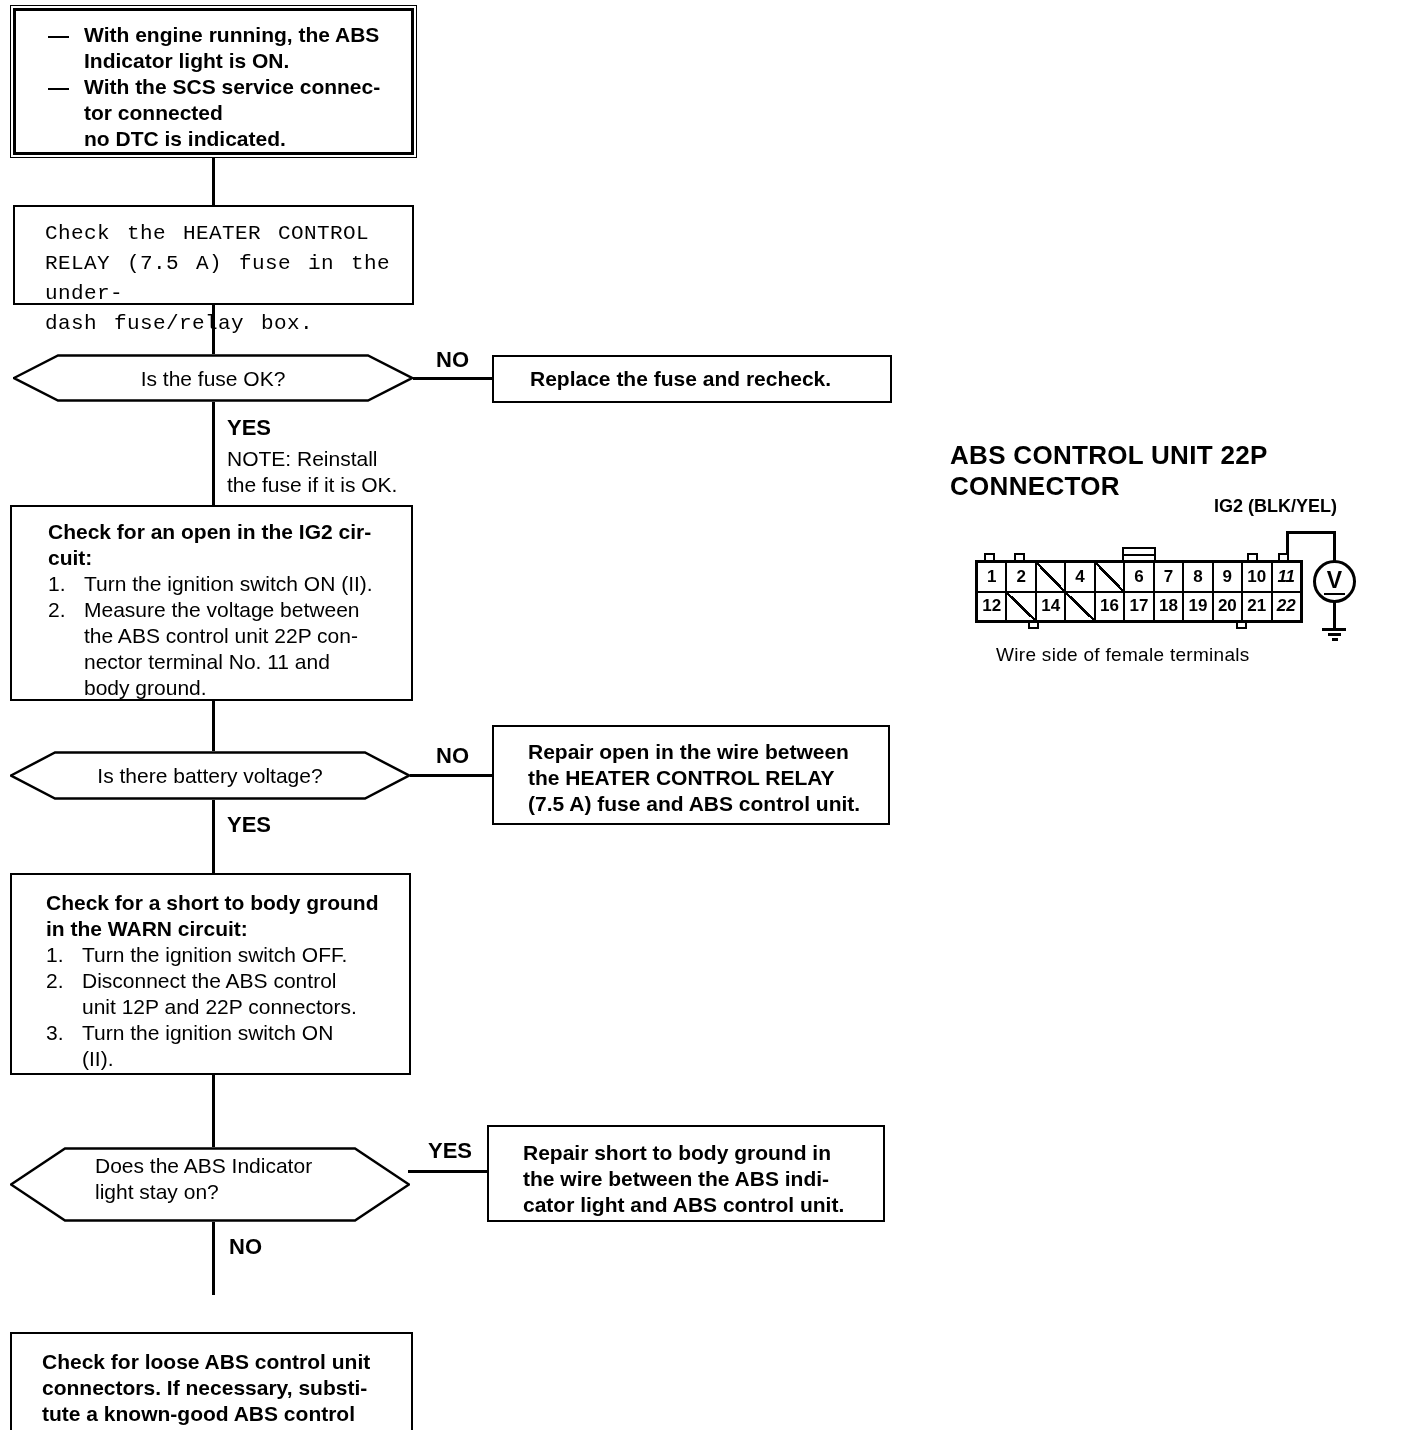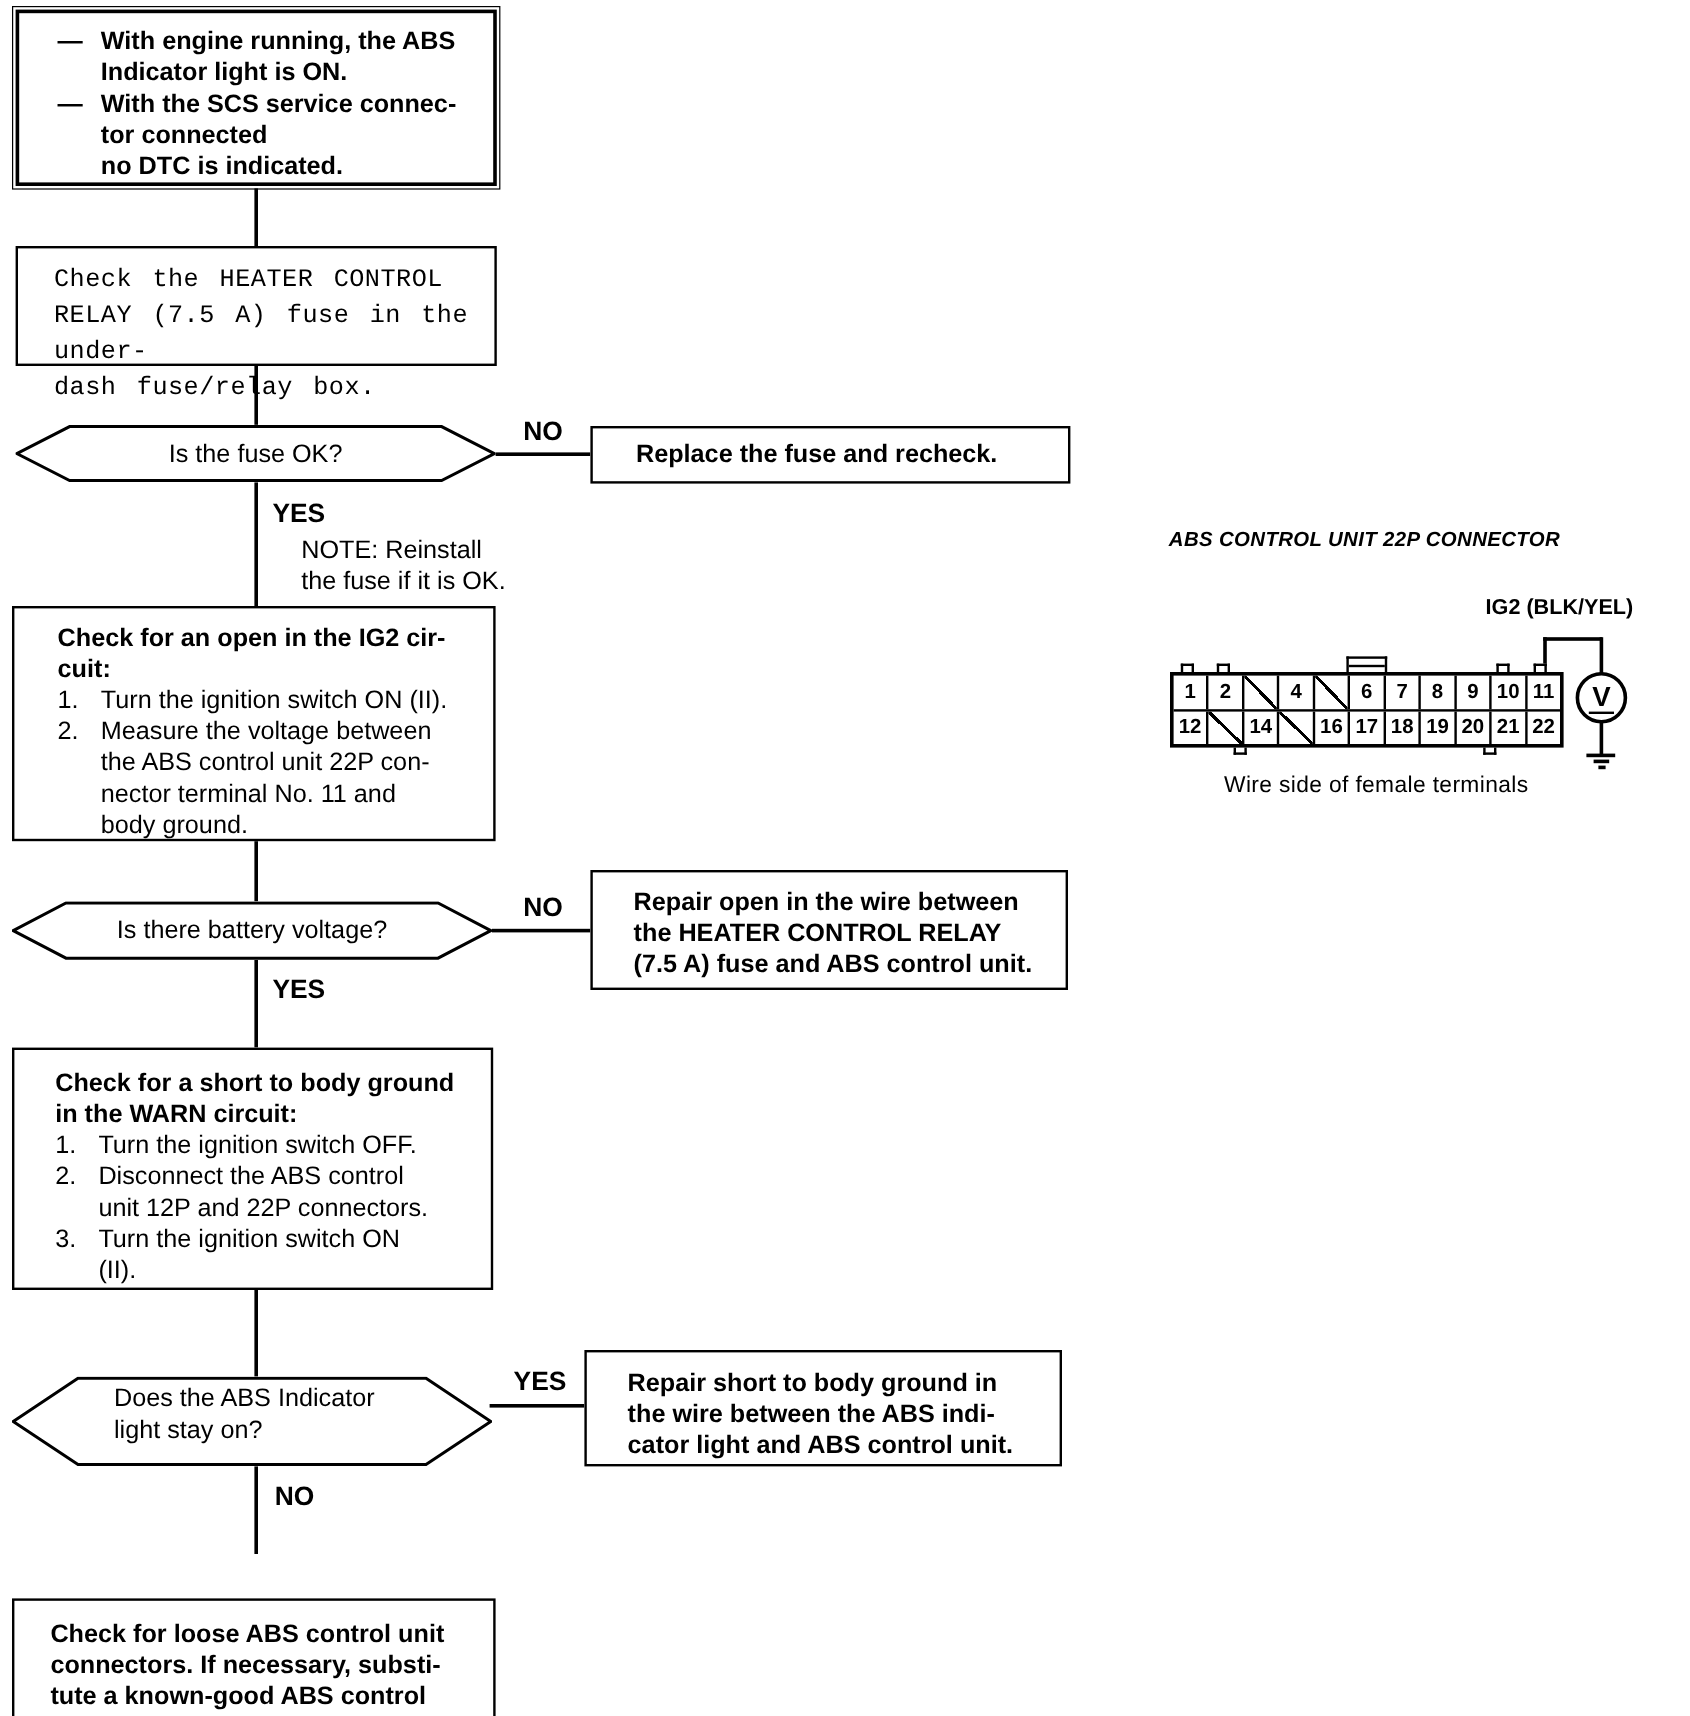--- a/index.html
+++ b/index.html
@@ -1,21 +1,21 @@
 <!DOCTYPE html>
 <html><head>
 <meta charset="utf-8">
 <style>
   html,body{margin:0;padding:0;background:#fff;}
   #page{
     position:relative;width:1408px;height:1430px;background:#fff;
     font-family:"Liberation Sans","DejaVu Sans",sans-serif;
     color:#000;overflow:hidden;
   }
-  .abs{position:absolute;margin-left:24px;}
+  .abs{position:absolute;}
   .pre{white-space:pre-line;}
   .box{
     position:absolute;border:2.5px solid #000;background:#fff;
     font-size:21px;line-height:26px;box-sizing:border-box;
   }
   .dbl{border-width:3px;outline:1.5px solid #000;outline-offset:2px;}
   .bold{font-weight:700;}
   .vline{position:absolute;width:2.5px;background:#000;}
   .hline{position:absolute;height:2.5px;background:#000;}
   .branch-label{position:absolute;font-weight:700;font-size:22px;line-height:22px;}
@@ -34,21 +34,21 @@
   .conn-body{
     position:absolute;left:975px;top:560px;width:328px;height:63px;
     border:3.5px solid #000;box-sizing:border-box;display:flex;flex-direction:column;background:#fff;
   }
   .conn-row{flex:1;display:flex;}
   .conn-row.top{border-bottom:2px solid #000;}
   .cell{
     flex:1;border-right:2px solid #000;display:flex;align-items:center;justify-content:center;
     font-weight:700;font-size:17px;box-sizing:border-box;
   }
-  .cell:last-child{border-right:none;}
+  .cell:last-child{border-right:none;font-style:italic;}
   .cell.slash{
     background:linear-gradient(to top right,
       transparent calc(50% - 1.3px), #000 calc(50% - 1.3px),
       #000 calc(50% + 1.3px), transparent calc(50% + 1.3px));
   }
   .tab{position:absolute;background:#fff;border:2.5px solid #000;box-sizing:border-box;}
   .tab.top{border-bottom:none;}
   .tab.bottom{border-top:none;}
   .bigtab-line{position:absolute;left:0;right:0;top:5px;border-top:2.5px solid #000;}
   .voltmeter{
@@ -188,21 +188,21 @@
 
   <div class="vline" style="left:212px;top:1222px;height:73px;"></div>
 
   <div class="box bold" style="left:10px;top:1332px;width:403px;height:130px;padding:15px 8px 0 30px;">
     <span class="pre">Check for loose ABS control unit
 connectors. If necessary, substi-
 tute a known-good ABS control
 unit and recheck.</span>
   </div>
 
-  <div class="abs bold" style="left:950px;top:440px;font-size:17px;letter-spacing:0.3px;font-style:italic;">ABS CONTROL UNIT 22P CONNECTOR</div>
+  <div class="abs bold" style="left:950px;top:440px;font-size:26px;letter-spacing:0.3px;">ABS CONTROL UNIT 22P CONNECTOR</div>
 
   <div class="abs bold" style="left:1214px;top:496px;font-size:18px;">IG2 (BLK/YEL)</div>
 
   <div class="vline" style="left:1286px;top:531px;height:30px;"></div>
   <div class="hline" style="left:1286px;top:531px;width:49px;"></div>
   <div class="vline" style="left:1333px;top:531px;height:31px;"></div>
 
   <div class="tab top" style="left:984px;top:553px;width:11px;height:8px;"></div>
   <div class="tab top" style="left:1014px;top:553px;width:11px;height:8px;"></div>
   <div class="tab top" style="left:1122px;top:547px;width:34px;height:14px;">

